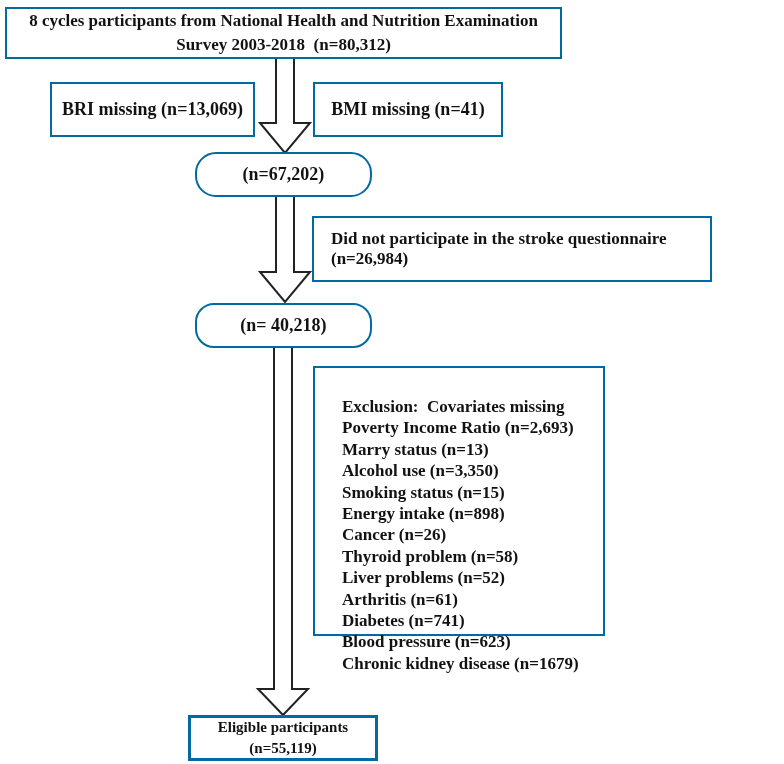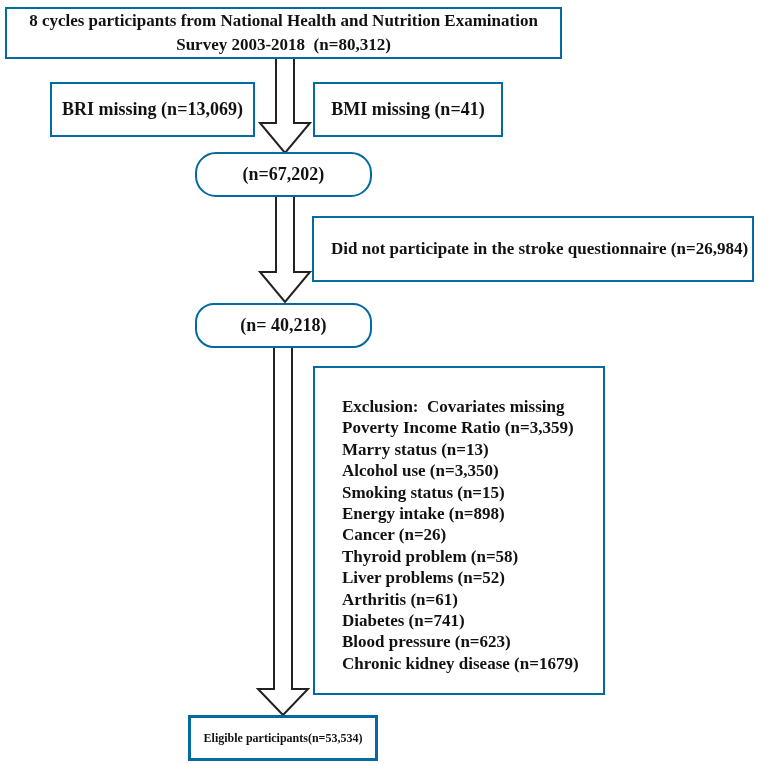--- a/index.html
+++ b/index.html
@@ -45,41 +45,41 @@
   #bmi-box {
     left: 313px; top: 82px; width: 190px; height: 55px;
     font-size: 18px;
   }
   #node1 {
     left: 195px; top: 152px; width: 177px; height: 45px;
     border-radius: 21px;
     font-size: 18px;
   }
   #stroke-box {
-    left: 312px; top: 216px; width: 442px; height: 66px;
+    left: 312px; top: 216px; width: 400px; height: 66px;
     font-size: 17px;
     display: flex; align-items: center;
     padding-left: 17px;
     white-space: nowrap;
   }
   #node2 {
     left: 195px; top: 303px; width: 177px; height: 45px;
     border-radius: 19px;
     font-size: 18px;
   }
   #exclusion-box {
-    left: 313px; top: 366px; width: 292px; height: 329px;
+    left: 313px; top: 366px; width: 292px; height: 270px;
     font-size: 17px; line-height: 21.4px;
     padding: 28px 8px 0 27px;
   }
   #eligible-box {
     left: 188px; top: 715px; width: 190px; height: 46px;
     border-width: 3px;
-    font-size: 12px; line-height: 21px;
-    flex-direction: row;
+    font-size: 15px; line-height: 21px;
+    flex-direction: column;
   }
   #arrow-layer {
     position: absolute;
     left: 0; top: 0;
     pointer-events: none;
   }
   #arrow-layer polygon {
     fill: #ffffff;
     stroke: #222222;
     stroke-width: 2;
@@ -117,32 +117,32 @@
   <div class="box" id="stroke-box">
     <div class="line">Did not participate in the stroke questionnaire (n=26,984)</div>
   </div>
 
   <div class="box centered" id="node2">
     <div class="line">(n= 40,218)</div>
   </div>
 
   <div class="box" id="exclusion-box">
     <div class="line">Exclusion:  Covariates missing</div>
-    <div class="line">Poverty Income Ratio (n=3,359)</div>
+    <div class="line">Poverty Income Ratio (n=2,693)</div>
     <div class="line">Marry status (n=13)</div>
     <div class="line">Alcohol use (n=3,350)</div>
     <div class="line">Smoking status (n=15)</div>
     <div class="line">Energy intake (n=898)</div>
     <div class="line">Cancer (n=26)</div>
     <div class="line">Thyroid problem (n=58)</div>
     <div class="line">Liver problems (n=52)</div>
     <div class="line">Arthritis (n=61)</div>
     <div class="line">Diabetes (n=741)</div>
     <div class="line">Blood pressure (n=623)</div>
     <div class="line">Chronic kidney disease (n=1679)</div>
   </div>
 
   <div class="box centered" id="eligible-box">
     <div class="line">Eligible participants</div>
-    <div class="line">(n=53,534)</div>
+    <div class="line">(n=55,119)</div>
   </div>
 
 </div>
 
 </body></html>

